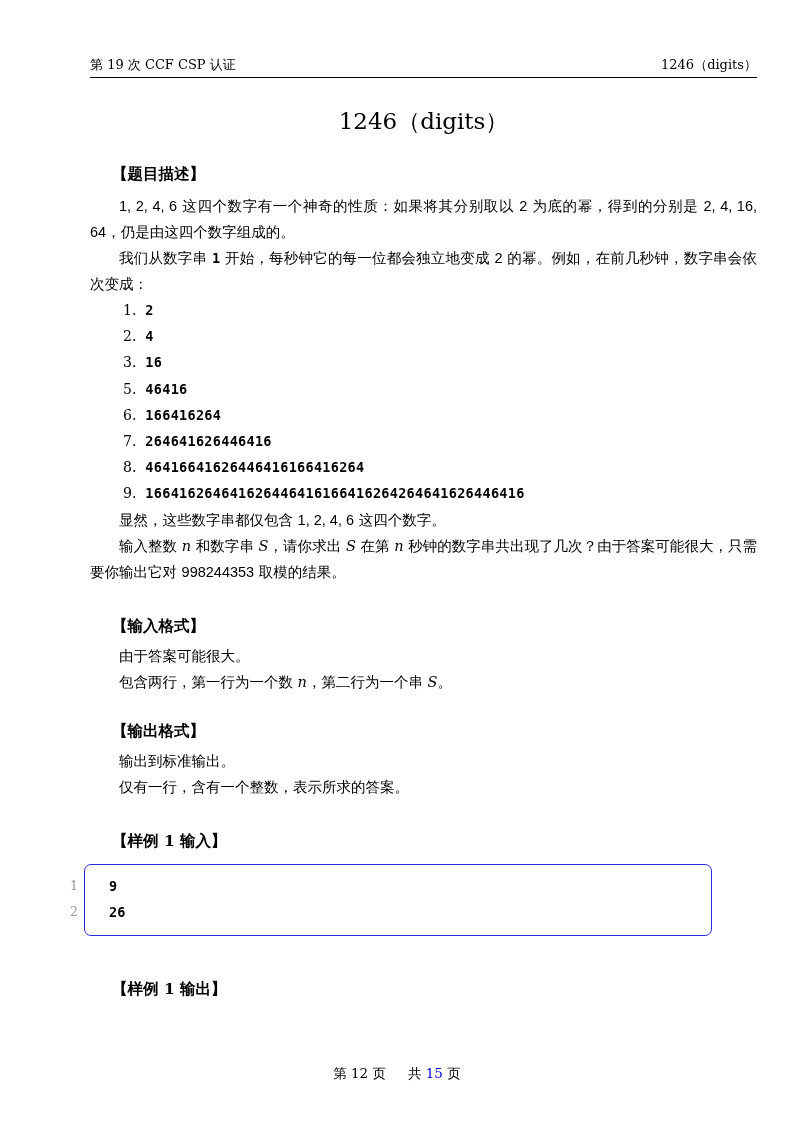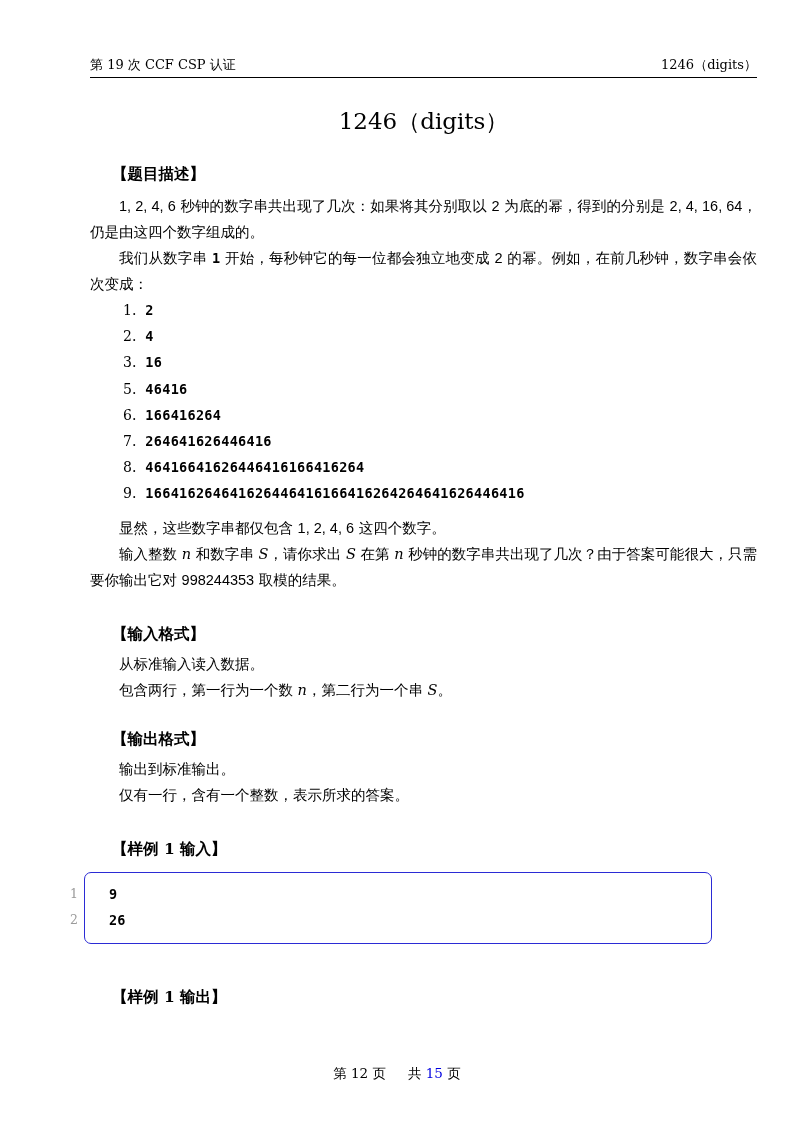--- a/index.html
+++ b/index.html
@@ -36,21 +36,21 @@
   .para.first { margin-top: 8px; }
   .para.tight { margin-top: 6px; }
 
   .math { font-family: Liberation Sans, sans-serif; }
   .var  { font-style: italic; font-family: "DejaVu Serif", "Liberation Serif", serif; }
   .code {
     font-family: "DejaVu Sans Mono", "Liberation Mono", monospace;
     font-weight: bold; font-size: 13.5px;
   }
 
-  .seq-list { margin: 0 0 8px 33px; }
+  .seq-list { margin: 0 0 0 33px; }
   .seq-item { line-height: 25.2px; white-space: nowrap; }
   .seq-no { font-size: 14px; }
   .seq-val {
     margin-left: 9px;
     font-family: "DejaVu Sans Mono", "Liberation Mono", monospace;
     font-weight: bold; font-size: 13.5px; letter-spacing: 0.3px;
   }
 
   .codewrap { position: relative; margin: 12px 0 0 -6px; width: 628px; }
   .codebox {
@@ -81,39 +81,39 @@
 
   <div class="doc-header">
     <span>第 19 次 CCF CSP 认证</span>
     <span>1246（digits）</span>
   </div>
 
   <div class="doc-title">1246（digits）</div>
 
   <div class="sec-heading mt-desc">【题目描述】</div>
 
-  <p class="para first"><span class="math">1, 2, 4, 6</span><span> 秒钟的数字串共出现了几次：如果将其分别取以 </span><span class="math">2</span><span> 为底的幂，得到的分别是 </span><span class="math">2, 4, 16, 64</span><span>，仍是由这四个数字组成的。</span></p>
+  <p class="para first"><span class="math">1, 2, 4, 6</span><span> 这四个数字有一个神奇的性质：如果将其分别取以 </span><span class="math">2</span><span> 为底的幂，得到的分别是 </span><span class="math">2, 4, 16, 64</span><span>，仍是由这四个数字组成的。</span></p>
   <p class="para"><span>我们从数字串 </span><span class="code">1</span><span> 开始，每秒钟它的每一位都会独立地变成 </span><span class="math">2</span><span> 的幂。例如，在前几秒钟，数字串会依次变成：</span></p>
 
   <div class="seq-list">
     <div class="seq-item"><span class="seq-no">1.</span><span class="seq-val">2</span></div>
     <div class="seq-item"><span class="seq-no">2.</span><span class="seq-val">4</span></div>
     <div class="seq-item"><span class="seq-no">3.</span><span class="seq-val">16</span></div>
     <div class="seq-item"><span class="seq-no">5.</span><span class="seq-val">46416</span></div>
     <div class="seq-item"><span class="seq-no">6.</span><span class="seq-val">166416264</span></div>
     <div class="seq-item"><span class="seq-no">7.</span><span class="seq-val">264641626446416</span></div>
     <div class="seq-item"><span class="seq-no">8.</span><span class="seq-val">46416641626446416166416264</span></div>
     <div class="seq-item"><span class="seq-no">9.</span><span class="seq-val">166416264641626446416166416264264641626446416</span></div>
   </div>
 
   <p class="para"><span>显然，这些数字串都仅包含 </span><span class="math">1, 2, 4, 6</span><span> 这四个数字。</span></p>
   <p class="para"><span>输入整数 </span><span class="var">n</span><span> 和数字串 </span><span class="var">S</span><span>，请你求出 </span><span class="var">S</span><span> 在第 </span><span class="var">n</span><span> 秒钟的数字串共出现了几次？由于答案可能很大，只需要你输出它对 </span><span class="math">998244353</span><span> 取模的结果。</span></p>
 
   <div class="sec-heading mt-sec">【输入格式】</div>
-  <p class="para tight">从标准输入读入数据。</p>
+  <p class="para tight">由于答案可能很大。</p>
   <p class="para"><span>包含两行，第一行为一个数 </span><span class="var">n</span><span>，第二行为一个串 </span><span class="var">S</span><span>。</span></p>
 
   <div class="sec-heading mt-out">【输出格式】</div>
   <p class="para tight">输出到标准输出。</p>
   <p class="para">仅有一行，含有一个整数，表示所求的答案。</p>
 
   <div class="sec-heading mt-sec">【样例 1 输入】</div>
 
   <div class="codewrap">
     <div class="gutter">

